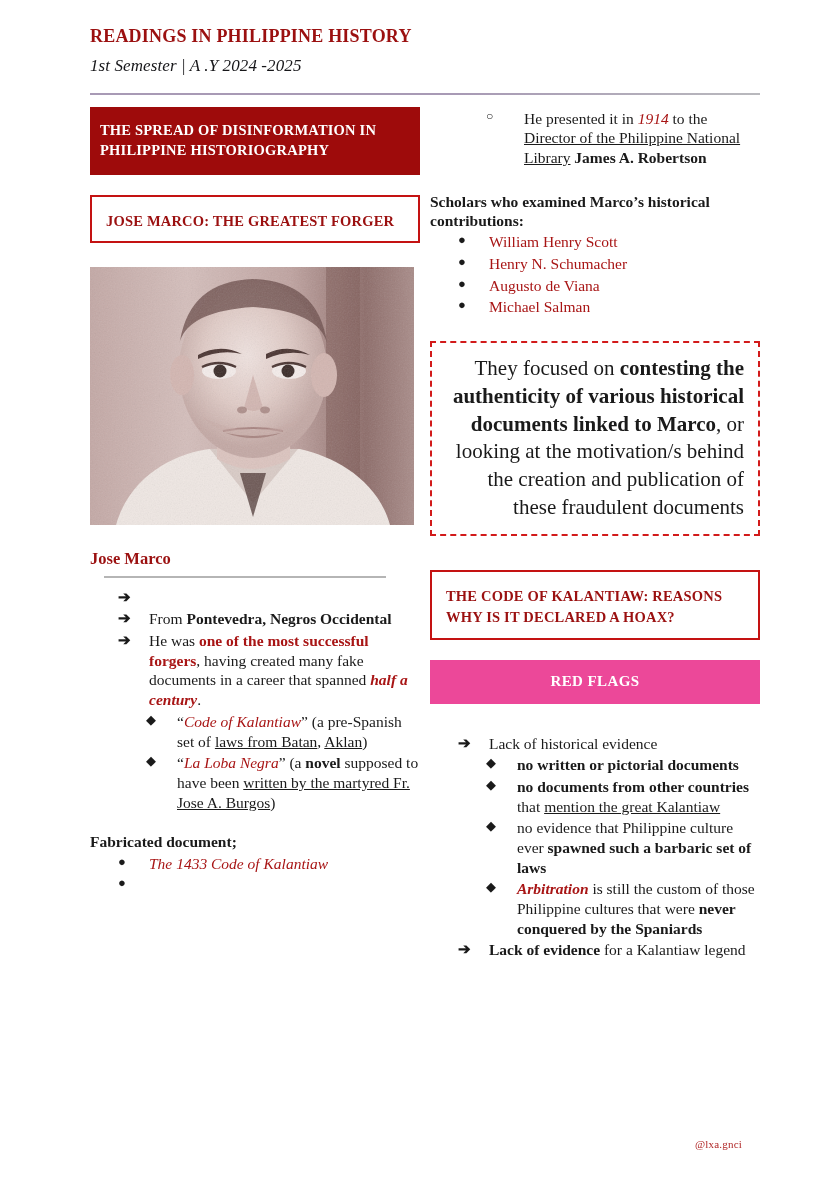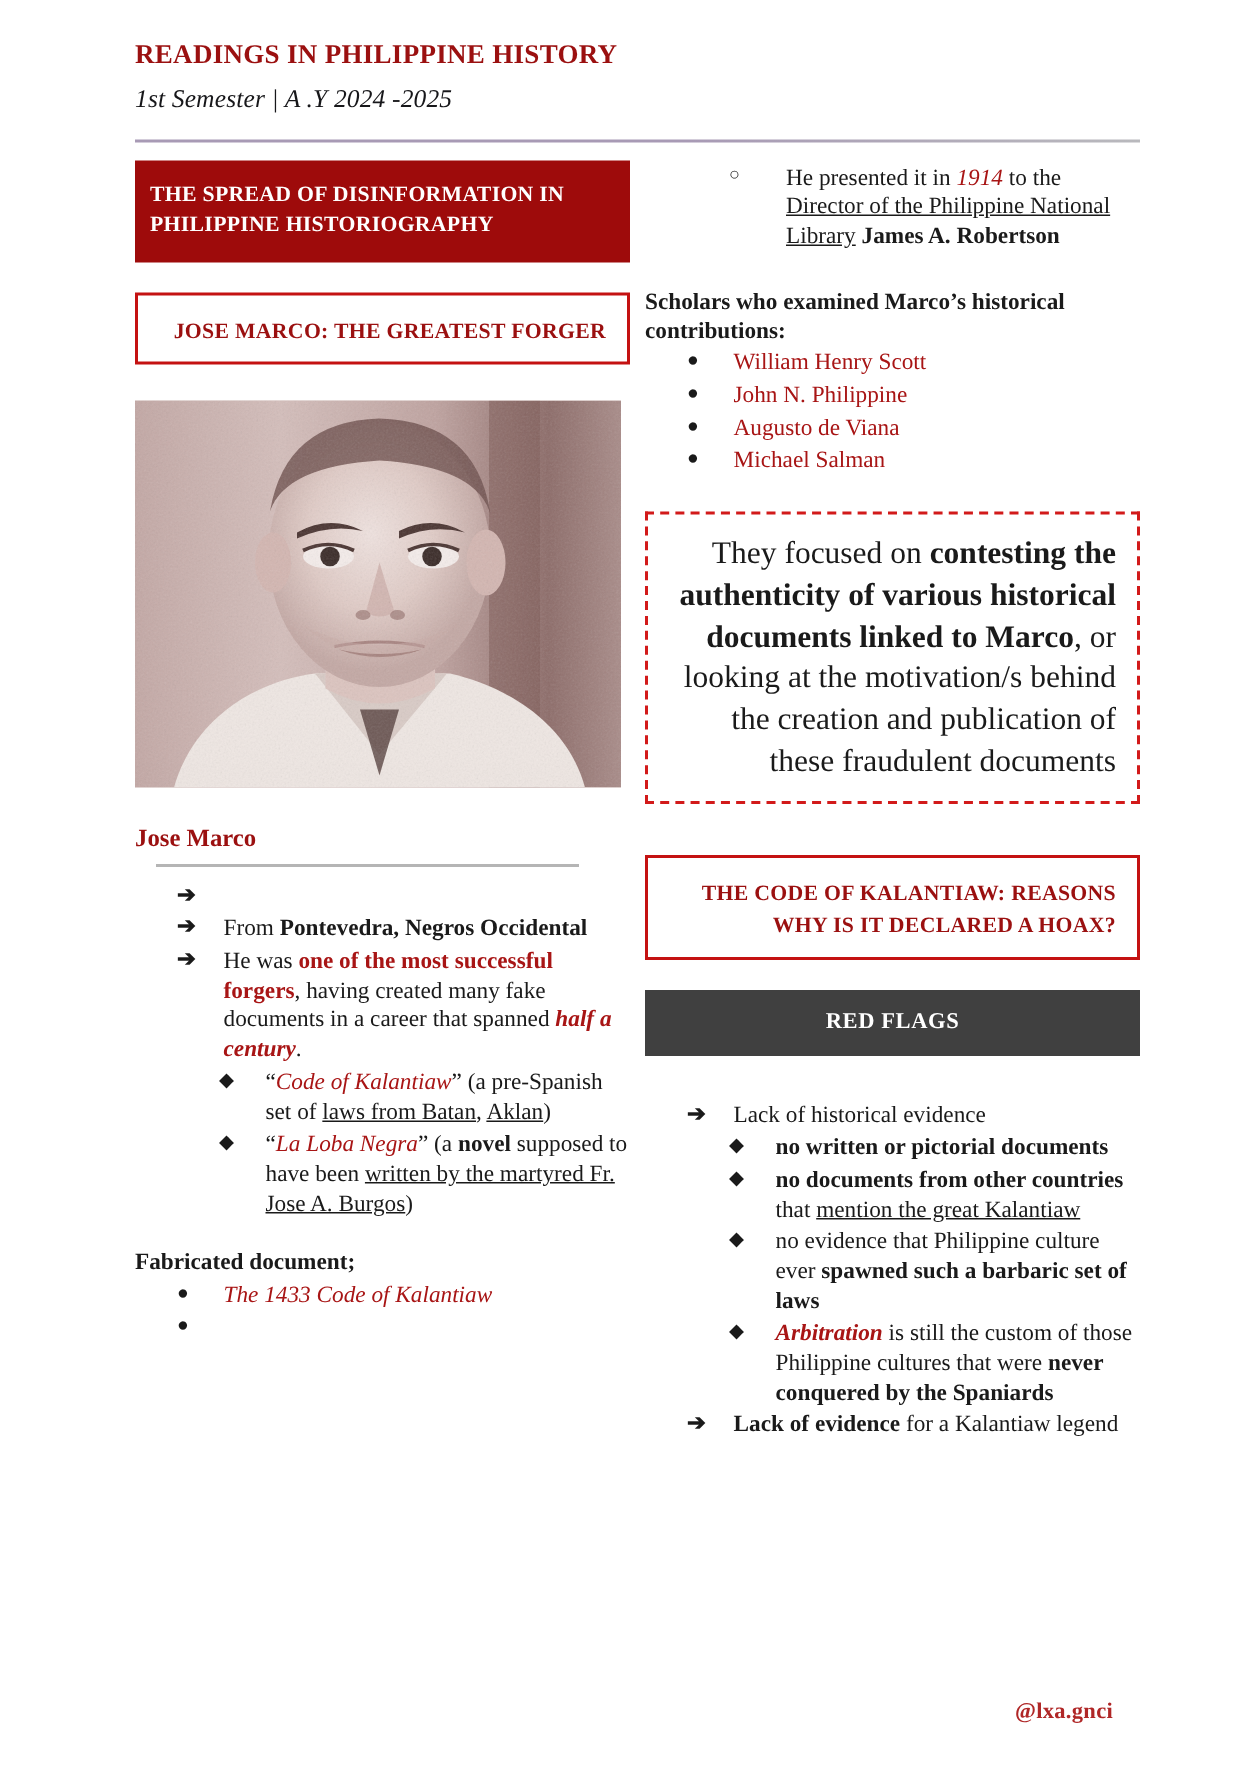--- a/index.html
+++ b/index.html
@@ -71,29 +71,29 @@
     font-weight: bold;
     font-size: 14.5px;
     line-height: 1.42;
     padding: 13px 10px 14px;
     letter-spacing: 0.2px;
   }
   .banner-outline {
     border: 2px solid #C41212;
     color: #9B1010;
     background: #ffffff;
-    text-align: right;
+    text-align: left;
     font-weight: bold;
     font-size: 14.5px;
     line-height: 1.42;
     padding: 14px 14px 10px;
     letter-spacing: 0.2px;
   }
   .banner-solid-bright {
-    background: #404040;
+    background: #ec4899;
     color: #ffffff;
     text-align: center;
     font-weight: bold;
     font-size: 15px;
     letter-spacing: 0.4px;
     padding: 13px 10px 14px;
   }
   .banner-dashed {
     border: 2px dashed #D21A1A;
     background: #ffffff;
@@ -180,22 +180,22 @@
   }
 
   .gap-bul { margin-top: 15px; }
 
   
   .signature {
     position: absolute;
     right: 86px;
     bottom: 28px;
     color: #B02727;
-    font-weight: bold;
-    font-size: 15px;
+    font-weight: normal;
+    font-size: 11px;
     letter-spacing: 0.2px;
   }
 </style>
 </head>
 <body>
 
 <div class="page">
 
   <div class="header">
     <h1 class="doc-title">READINGS IN PHILIPPINE HISTORY</h1>
@@ -335,21 +335,21 @@
       <div class="sp-24"></div>
 
       <div class="section-head">Scholars who examined Marco’s historical contributions:</div>
       <ul class="lst" id="scholars-list">
           <li class="row lvl-dot">
             <span class="mk">●</span>
             <span class="tx"><span class="red">William Henry Scott</span></span>
           </li>
           <li class="row lvl-dot">
             <span class="mk">●</span>
-            <span class="tx"><span class="red">John N. Philippine</span></span>
+            <span class="tx"><span class="red">Henry N. Schumacher</span></span>
           </li>
           <li class="row lvl-dot">
             <span class="mk">●</span>
             <span class="tx"><span class="red">Augusto de Viana</span></span>
           </li>
           <li class="row lvl-dot">
             <span class="mk">●</span>
             <span class="tx"><span class="red">Michael Salman</span></span>
           </li>
         </ul>

